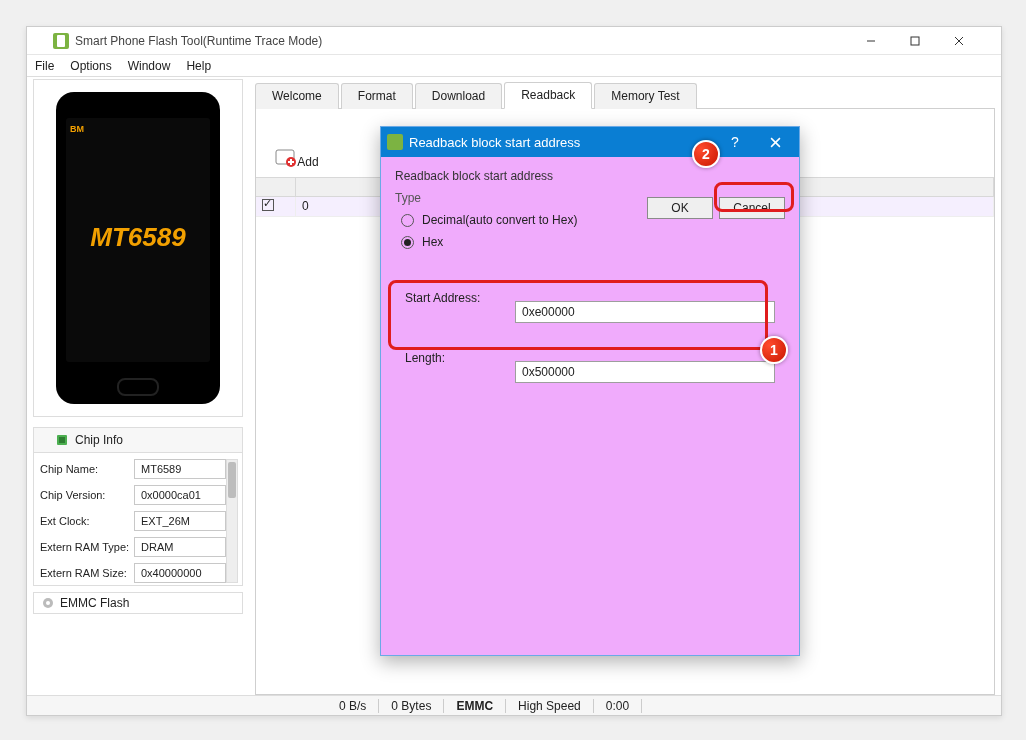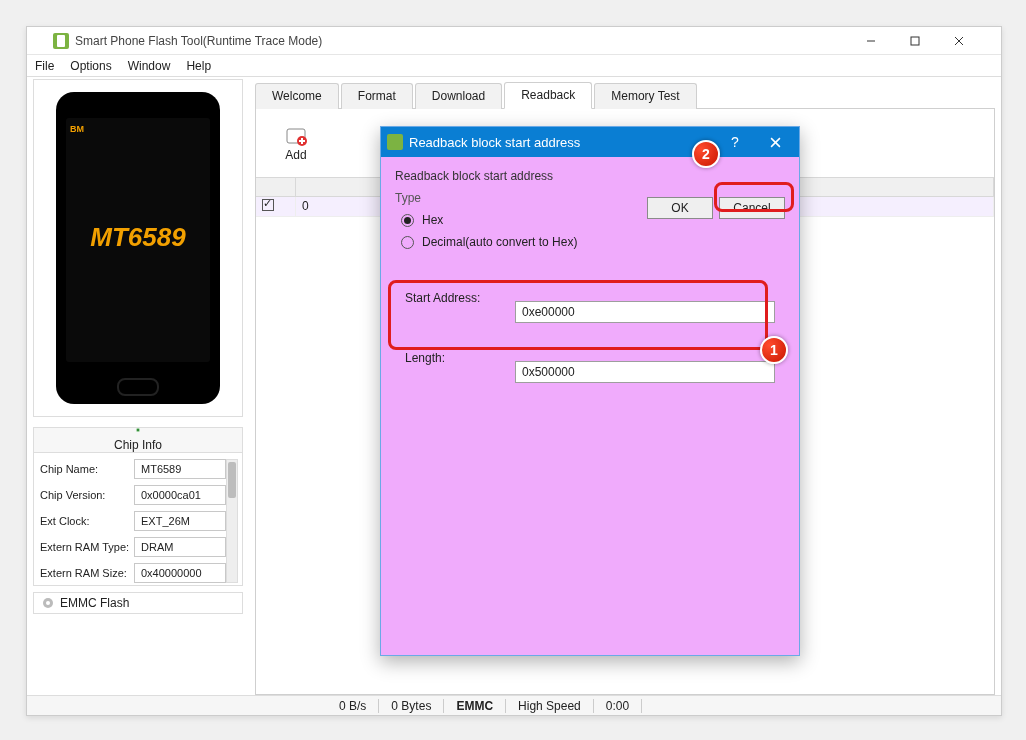--- a/index.html
+++ b/index.html
@@ -18,40 +18,40 @@
 
 .content { position: absolute; left: 0; top: 50px; right: 0; bottom: 20px; display: flex; }
 .side { width: 222px; padding: 2px 6px; display: flex; flex-direction: column; }
 .phone-wrap { background: #fff; border: 1px solid #ddd; padding: 10px 12px; height: 338px; display: flex; align-items: center; justify-content: center; }
 .phone { width: 164px; height: 312px; background: #000; border-radius: 18px; position: relative; }
 .phone::before { content: ""; position: absolute; left: 10px; right: 10px; top: 26px; bottom: 42px; background: #0a0a0a; border-radius: 3px; }
 .phone .brand { position: absolute; left: 14px; top: 32px; font-size: 9px; color: #f2a000; font-weight: 600; }
 .phone .chip { position: absolute; left: 0; right: 0; top: 130px; text-align: center; font-size: 26px; font-weight: 700; color: #f2a000; font-style: italic; }
 .phone .home { position: absolute; bottom: 8px; left: 50%; transform: translateX(-50%); width: 42px; height: 18px; border: 2px solid #222; border-radius: 8px; }
 
-.panel-title { height: 26px; display: flex; align-items: center; gap: 6px; padding: 0 21px; border: 1px solid #ddd; background: #f7f7f7; margin-top: 10px; font-size: 12px; color: #333; flex-direction: column; }
+.panel-title { height: 26px; display: flex; align-items: center; gap: 6px; padding: 0 21px; border: 1px solid #ddd; background: #f7f7f7; margin-top: 10px; font-size: 12px; color: #333; }
 .chip-icon { width: 14px; height: 14px; }
 
 .info-grid { border-left: 1px solid #ddd; border-right: 1px solid #ddd; border-bottom: 1px solid #ddd; padding: 6px 4px 2px 4px; display: grid; grid-template-columns: 96px 1fr 12px; row-gap: 6px; align-items: center; }
 .info-grid .val { border: 1px solid #c8c8c8; padding: 3px 6px; background: #fff; font-size: 11px; white-space: nowrap; overflow: hidden; }
 .info-grid .lbl { font-size: 11px; color: #222; padding-left: 2px; }
 .scroll-col { grid-row: 1 / span 5; grid-column: 3; background: #eee; width: 12px; height: 100%; border: 1px solid #ddd; align-self: stretch; position: relative; }
 .scroll-col::after { content: ""; position: absolute; left: 1px; right: 1px; top: 2px; height: 36px; background: #bdbdbd; border-radius: 2px; }
 
 .emmc { height: 22px; display: flex; align-items: center; gap: 6px; padding: 0 8px; border: 1px solid #ddd; margin-top: 6px; color: #666; font-size: 11px; }
 .gear { width: 12px; height: 12px; }
 
 .main { flex: 1 1 auto; position: relative; padding: 4px 6px 0 6px; }
 .tabs { display: flex; align-items: flex-end; height: 28px; border-bottom: 1px solid #cfcfcf; }
 .tab { padding: 5px 16px 6px; border: 1px solid #cfcfcf; border-bottom: none; background: #f2f2f2; margin-right: 2px; border-radius: 3px 3px 0 0; font-size: 12px; position: relative; top: 1px; }
 .tab.active { background: #fff; border-bottom: 1px solid #fff; }
 
 .tab-body { border: 1px solid #cfcfcf; border-top: none; height: calc(100% - 28px); position: relative; background: #fff; }
 .toolbar { display: flex; gap: 6px; padding: 8px 10px; }
-.tbtn { display: flex; flex-direction: column; align-items: center; justify-content: center; width: 60px; height: 52px; font-size: 11px; color: #333; }
+.tbtn { display: flex; flex-direction: row; align-items: flex-end; justify-content: center; width: 60px; height: 52px; font-size: 11px; color: #333; }
 .tbtn svg { width: 24px; height: 24px; }
 
 .grid-head { display: flex; border-top: 1px solid #d8d8d8; border-bottom: 1px solid #d8d8d8; background: #f0f0f0; height: 20px; }
 .grid-head .cell { border-right: 1px solid #d8d8d8; padding: 2px 6px; }
 .grid-row { display: flex; border-bottom: 1px solid #eee; height: 20px; background: #f5effe; }
 .grid-row .cell { border-right: 1px solid #eee; padding: 2px 6px; }
 .chk { width: 12px; height: 12px; border: 1px solid #555; display: inline-block; position: relative; }
 .chk::after { content: "✓"; position: absolute; top: -3px; left: 0; font-size: 11px; }
 
 .status { position: absolute; left: 0; right: 0; bottom: 0; height: 20px; background: #f6f6f6; border-top: 1px solid #ddd; display: flex; align-items: center; font-size: 11px; color: #333; }
@@ -221,26 +221,26 @@
           <line x1="1" y1="1" x2="9" y2="9" stroke="#fff" stroke-width="1.4"></line>
           <line x1="9" y1="1" x2="1" y2="9" stroke="#fff" stroke-width="1.4"></line>
         </svg>
       </div>
   </div>
 
   <div class="dlg-body">
     <div class="heading">Readback block start address</div>
     <div class="type-lbl">Type</div>
     <div class="radio-row">
+      <span class="radio"></span>
+      <span>Decimal(auto convert to Hex)</span>
+    </div>
+    <div class="radio-row">
       <span class="radio checked"></span>
       <span>Hex</span>
-    </div>
-    <div class="radio-row">
-      <span class="radio"></span>
-      <span>Decimal(auto convert to Hex)</span>
     </div>
 
     <div class="field-box">
       <div class="field-row">
         <span class="flabel">Start Address:</span>
         <input type="text" value="0xe00000" style="">
       </div>
       <div class="field-row">
         <span class="flabel">Length:</span>
         <input type="text" value="0x500000" style="">

